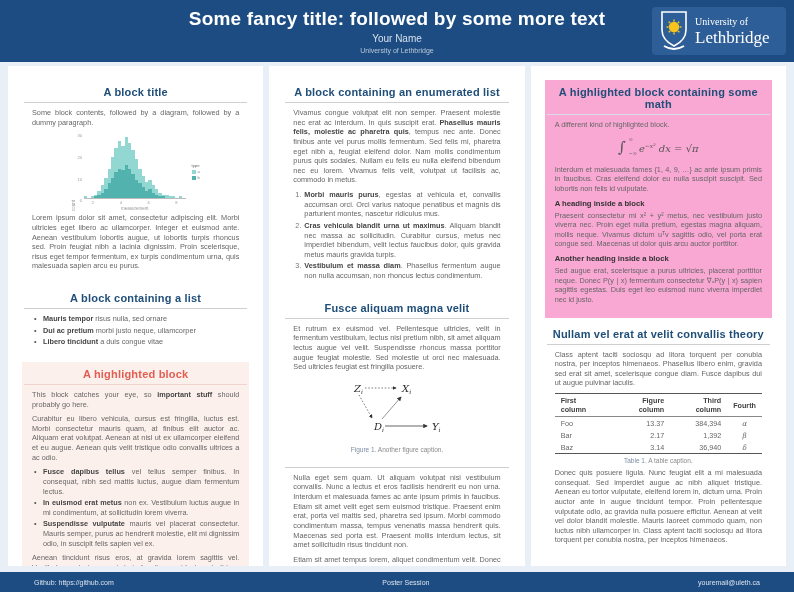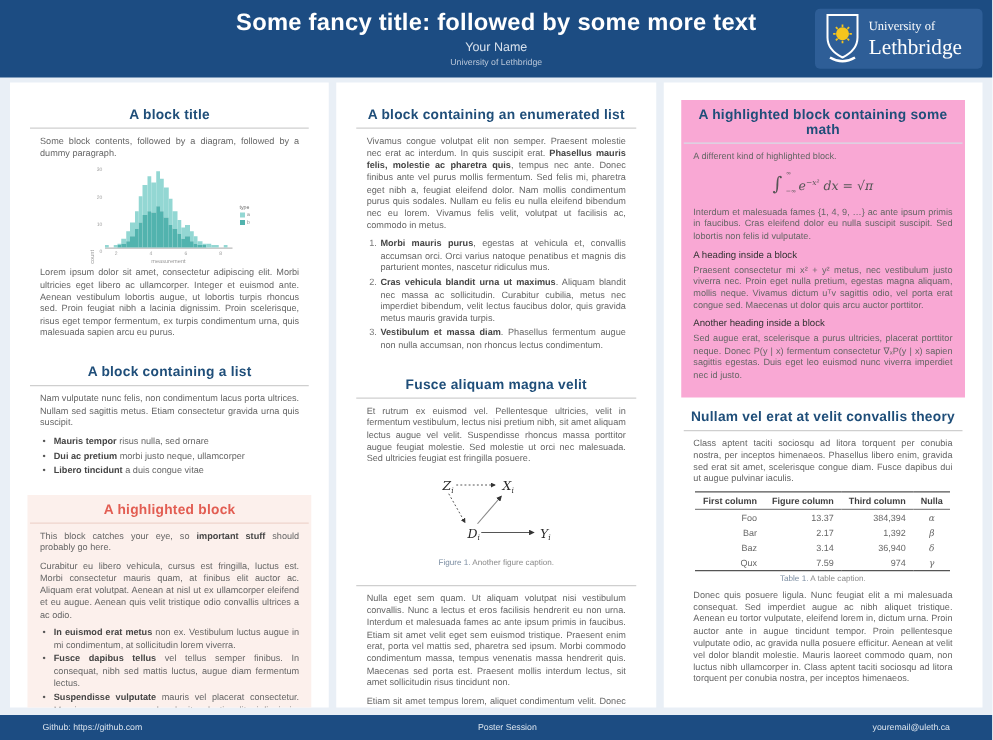--- a/index.html
+++ b/index.html
@@ -44,21 +44,21 @@
   }
   ul.bullets > li::before { content:"•"; position:absolute; left:0; color:#555; }
   ol.enum { counter-reset:it; }
   ol.enum > li::before { counter-increment:it; content:counter(it) "."; position:absolute; left:0; color:#777; }
   
   .block.alert { background:#fcf0ec; padding-bottom:2px; }
   .block.alert .block-title { color:#e25d52; }
   .block.alert .rule { background:#eed4cc; }
   .block.mathbg { background:#f9a8d4; padding-bottom:2px; }
   .block.mathbg .rule { background:#d6dde5; }
-  .inblock-heading { font-size:7.7px; font-weight:normal; color:#333; margin-bottom:3px; }
+  .inblock-heading { font-size:7.7px; font-weight:bold; color:#333; margin-bottom:3px; }
   
   .figure-histogram { display:flex; justify-content:center; align-items:flex-end; margin:6px 0 2px 0; }
   .hist-area { display:flex; align-items:stretch; }
   .hist-yaxis { display:flex; flex-direction:column; justify-content:space-between; align-items:flex-end;
     font-size:4px; color:#9a9a9a; padding:0 2px 8px 0; }
   .hist-ylabel { writing-mode:vertical-rl; transform:rotate(180deg); font-size:4.5px; color:#9a9a9a;
     display:flex; align-items:center; margin-right:1px; padding-bottom:8px;}
   .hist-plot { display:flex; flex-direction:column; }
   .hist-bars { display:flex; align-items:flex-end; height:66px; border-bottom:1px solid #bbb; }
   .bin { width:3.4px; display:flex; flex-direction:column; justify-content:flex-end; }
@@ -82,21 +82,21 @@
   .int { font-size:15px; }
   .lim { position:absolute; font-size:5px; font-style:normal; }
   .lim.up { top:-2px; right:-7px; }
   .lim.lo { bottom:0px; right:-11px; }
   .math-display sup { font-size:6px; font-style:italic; }
   .mathchunk { font-family:"DejaVu Serif", serif; }
   
   .data-table { margin:4px auto 2px auto; border-collapse:collapse; font-size:7.2px; color:#666;
     border-top:1.4px solid #555; border-bottom:1.4px solid #555; }
   .data-table th { font-weight:bold; color:#3f3f3f; padding:2px 6px; border-bottom:1px solid #888; text-align:left; }
-  .data-table td { padding:1.5px 6px;text-align:right; }
+  .data-table td { padding:1.5px 6px; }
   .data-table th.num, .data-table td.num { text-align:right; }
   .data-table td.greek { font-family:"DejaVu Serif", serif; font-style:italic; text-align:center; }
   
   .ref { display:flex; font-size:6.4px; color:#666; line-height:1.35; }
   .ref-num { width:12px; flex:0 0 12px; }
   .ref-lines .ital { font-style:italic; }
   
   .footer { height:20px; flex:0 0 20px; background:#1c4c82; color:#dbe4ee; font-size:7px;
     display:flex; align-items:center; justify-content:space-between; padding:0 34px; }
   .footer a { color:#dbe4ee; text-decoration:none; }
@@ -299,54 +299,53 @@
             </div>
           </div>
           <p>Lorem ipsum dolor sit amet, consectetur adipiscing elit. Morbi ultricies eget libero ac ullamcorper. Integer et euismod ante. Aenean vestibulum lobortis augue, ut lobortis turpis rhoncus sed. Proin feugiat nibh a lacinia dignissim. Proin scelerisque, risus eget tempor fermentum, ex turpis condimentum urna, quis malesuada sapien arcu eu purus.</p>
         </div>
       </div>
 
       <div class="block">
         <div class="block-title">A block containing a list</div>
         <div class="rule"></div>
         <div class="block-body">
-          <p>Nam vulputate nunc felis, non condimentum lacus porta ultrices. Nullam sed sagittis metus. Etiam consectetur gravida urna quis suscipit.</p>
           <ul class="bullets">
             <li><b>Mauris tempor</b><span> risus nulla, sed ornare</span></li>
             <li><b>Dui ac pretium</b><span> morbi justo neque, ullamcorper</span></li>
             <li><b>Libero tincidunt</b><span> a duis congue vitae</span></li>
           </ul>
         </div>
       </div>
 
       <div class="block alert">
         <div class="block-title">A highlighted block</div>
         <div class="rule"></div>
         <div class="block-body">
           <p><span>This block catches your eye, so </span><b>important stuff</b><span> should probably go here.</span></p>
           <p>Curabitur eu libero vehicula, cursus est fringilla, luctus est. Morbi consectetur mauris quam, at finibus elit auctor ac. Aliquam erat volutpat. Aenean at nisl ut ex ullamcorper eleifend et eu augue. Aenean quis velit tristique odio convallis ultrices a ac odio.</p>
           <ul class="bullets">
+            <li><b>Fusce dapibus tellus</b><span> vel tellus semper finibus. In consequat, nibh sed mattis luctus, augue diam fermentum lectus.</span></li>
             <li><b>In euismod erat metus</b><span> non ex. Vestibulum luctus augue in mi condimentum, at sollicitudin lorem viverra.</span></li>
-            <li><b>Fusce dapibus tellus</b><span> vel tellus semper finibus. In consequat, nibh sed mattis luctus, augue diam fermentum lectus.</span></li>
             <li><b>Suspendisse vulputate</b><span> mauris vel placerat consectetur. Mauris semper, purus ac hendrerit molestie, elit mi dignissim odio, in suscipit felis sapien vel ex.</span></li>
           </ul>
           <p>Aenean tincidunt risus eros, at gravida lorem sagittis vel. Vestibulum ante ipsum primis in faucibus orci luctus et ultrices posuere cubilia Curae.</p>
         </div>
       </div>
     </div>
 
     <div class="col">
       <div class="block">
         <div class="block-title">A block containing an enumerated list</div>
         <div class="rule"></div>
         <div class="block-body">
           <p><span>Vivamus congue volutpat elit non semper. Praesent molestie nec erat ac interdum. In quis suscipit erat. </span><b>Phasellus mauris felis, molestie ac pharetra quis</b><span>, tempus nec ante. Donec finibus ante vel purus mollis fermentum. Sed felis mi, pharetra eget nibh a, feugiat eleifend dolor. Nam mollis condimentum purus quis sodales. Nullam eu felis eu nulla eleifend bibendum nec eu lorem. Vivamus felis velit, volutpat ut facilisis ac, commodo in metus.</span></p>
           <ol class="enum">
             <li><b>Morbi mauris purus</b><span>, egestas at vehicula et, convallis accumsan orci. Orci varius natoque penatibus et magnis dis parturient montes, nascetur ridiculus mus.</span></li>
-            <li><b>Cras vehicula blandit urna ut maximus</b><span>. Aliquam blandit nec massa ac sollicitudin. Curabitur cubilia, metus nec imperdiet bibendum, velit lectus faucibus dolor, quis gravida metus mauris gravida turpis.</span></li>
+            <li><b>Cras vehicula blandit urna ut maximus</b><span>. Aliquam blandit nec massa ac sollicitudin. Curabitur cursus, metus nec imperdiet bibendum, velit lectus faucibus dolor, quis gravida metus mauris gravida turpis.</span></li>
             <li><b>Vestibulum et massa diam</b><span>. Phasellus fermentum augue non nulla accumsan, non rhoncus lectus condimentum.</span></li>
           </ol>
         </div>
       </div>
 
       <div class="block">
         <div class="block-title">Fusce aliquam magna velit</div>
         <div class="rule"></div>
         <div class="block-body">
           <p>Et rutrum ex euismod vel. Pellentesque ultricies, velit in fermentum vestibulum, lectus nisi pretium nibh, sit amet aliquam lectus augue vel velit. Suspendisse rhoncus massa porttitor augue feugiat molestie. Sed molestie ut orci nec malesuada. Sed ultricies feugiat est fringilla posuere.</p>
@@ -402,21 +401,21 @@
         <div class="block-title">Nullam vel erat at velit convallis theory</div>
         <div class="rule"></div>
         <div class="block-body">
           <p>Class aptent taciti sociosqu ad litora torquent per conubia nostra, per inceptos himenaeos. Phasellus libero enim, gravida sed erat sit amet, scelerisque congue diam. Fusce dapibus dui ut augue pulvinar iaculis.</p>
           <table class="data-table">
             <thead>
                 <tr>
                   <th>First column</th>
                   <th class="num">Figure column</th>
                   <th class="num">Third column</th>
-                  <th>Nulla</th>
+                  <th>Fourth</th>
                 </tr>
               </thead>
             <tbody>
                 <tr>
                   <td>Foo</td>
                   <td class="num">13.37</td>
                   <td class="num">384,394</td>
                   <td class="greek">α</td>
                 </tr>
                 <tr>
@@ -424,26 +423,20 @@
                   <td class="num">2.17</td>
                   <td class="num">1,392</td>
                   <td class="greek">β</td>
                 </tr>
                 <tr>
                   <td>Baz</td>
                   <td class="num">3.14</td>
                   <td class="num">36,940</td>
                   <td class="greek">δ</td>
                 </tr>
-                <tr>
-                  <td>Qux</td>
-                  <td class="num">7.59</td>
-                  <td class="num">974</td>
-                  <td class="greek">γ</td>
-                </tr>
               </tbody>
           </table>
           <div class="fig-caption"><span class="cap-label">Table 1.</span><span> A table caption.</span></div>
           <p>Donec quis posuere ligula. Nunc feugiat elit a mi malesuada consequat. Sed imperdiet augue ac nibh aliquet tristique. Aenean eu tortor vulputate, eleifend lorem in, dictum urna. Proin auctor ante in augue tincidunt tempor. Proin pellentesque vulputate odio, ac gravida nulla posuere efficitur. Aenean at velit vel dolor blandit molestie. Mauris laoreet commodo quam, non luctus nibh ullamcorper in. Class aptent taciti sociosqu ad litora torquent per conubia nostra, per inceptos himenaeos.</p>
         </div>
       </div>
 
       <div class="block">
         <div class="block-title">References</div>
         <div class="rule"></div>

